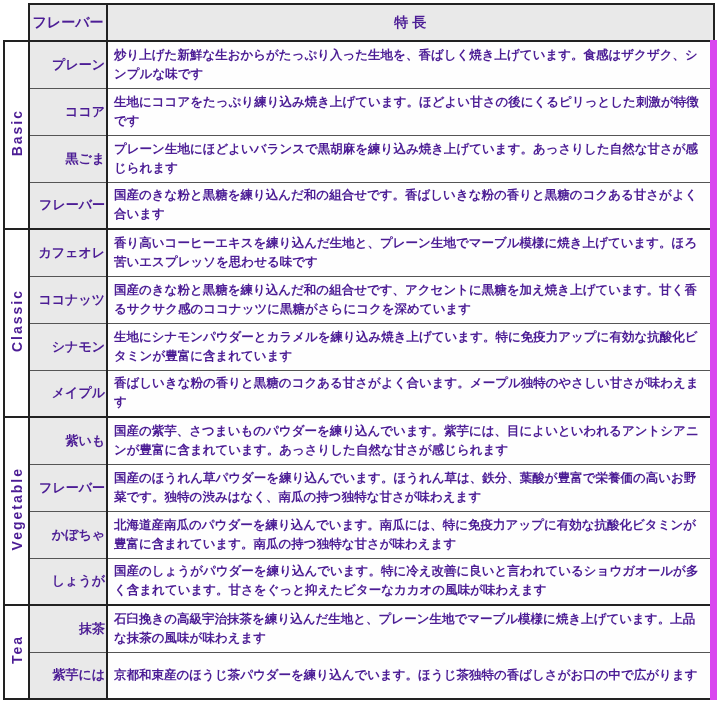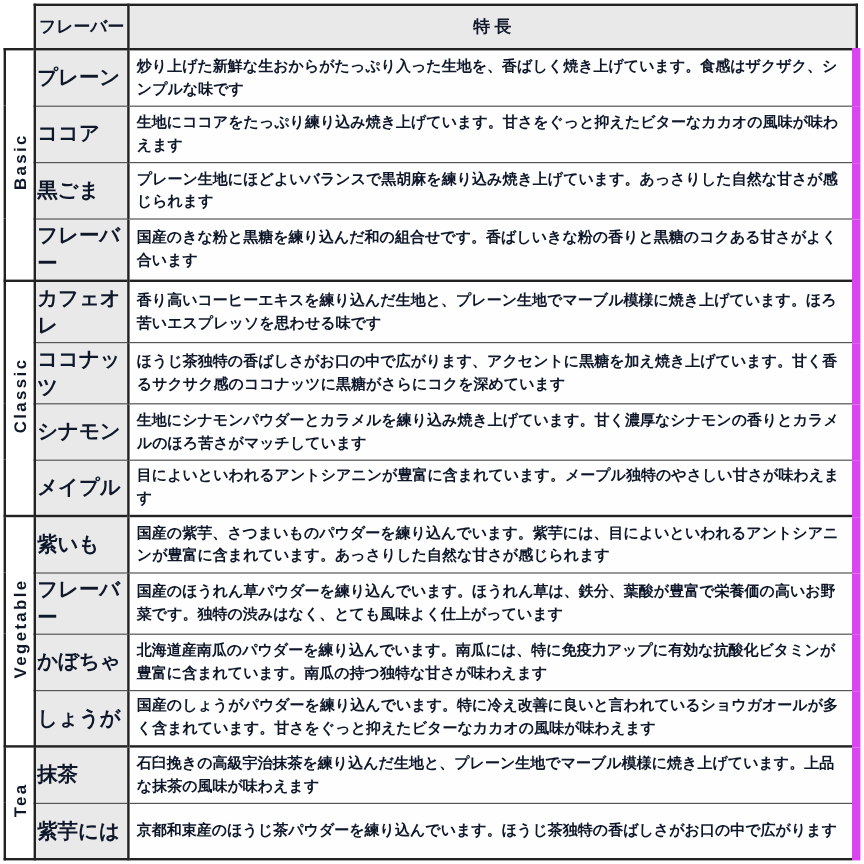--- a/index.html
+++ b/index.html
@@ -13,21 +13,21 @@
   table.flavor-table{
     border-collapse:collapse;
     table-layout:fixed;
     width:714px;
     margin:3px 0 0 3px;
   }
   col.c-cat{width:25px;}
   col.c-flv{width:78px;}
   td,th{
     font-weight:bold;
-    color:#0f172a;
+    color:#4c1d95;
     box-sizing:border-box;
   }
   
   td.corner{
     border:none;
     background:#ffffff;
   }
   th.hdr{
     background:#e9e9e9;
     border:2px solid #222222;
@@ -52,23 +52,23 @@
     font-weight:bold;
     letter-spacing:2px;
     white-space:nowrap;
   }
   td.flv{
     background:#e9e9e9;
     border-left:2px solid #222222;
     border-right:2px solid #222222;
     border-top:1px solid #555555;
     border-bottom:1px solid #555555;
-    text-align:left;
+    text-align:right;
     vertical-align:middle;
-    font-size:17px;
+    font-size:13px;
     padding:2px 1px;
     margin-left:41px;
   }
   td.dsc{
     background:#fefefe;
     border-right:7px solid #d946ef;
     border-top:1px solid #555555;
     border-bottom:1px solid #555555;
     text-align:left;
     vertical-align:middle;
@@ -100,57 +100,57 @@
   </thead>
   <tbody>
 
     <tr class="gstart">
       <td class="cat" rowspan="4"><span class="vert">Basic</span></td>
       <td class="flv">プレーン</td>
       <td class="dsc">炒り上げた新鮮な生おからがたっぷり入った生地を、香ばしく焼き上げています。食感はザクザク、シンプルな味です</td>
     </tr>
     <tr>
       <td class="flv">ココア</td>
-      <td class="dsc">生地にココアをたっぷり練り込み焼き上げています。甘さをぐっと抑えたビターなカカオの風味が味わえます</td>
+      <td class="dsc">生地にココアをたっぷり練り込み焼き上げています。ほどよい甘さの後にくるピリっとした刺激が特徴です</td>
     </tr>
     <tr>
       <td class="flv">黒ごま</td>
       <td class="dsc">プレーン生地にほどよいバランスで黒胡麻を練り込み焼き上げています。あっさりした自然な甘さが感じられます</td>
     </tr>
     <tr>
       <td class="flv">フレーバー</td>
       <td class="dsc">国産のきな粉と黒糖を練り込んだ和の組合せです。香ばしいきな粉の香りと黒糖のコクある甘さがよく合います</td>
     </tr>
 
     <tr class="gstart">
       <td class="cat" rowspan="4"><span class="vert">Classic</span></td>
       <td class="flv">カフェオレ</td>
       <td class="dsc">香り高いコーヒーエキスを練り込んだ生地と、プレーン生地でマーブル模様に焼き上げています。ほろ苦いエスプレッソを思わせる味です</td>
     </tr>
     <tr>
       <td class="flv">ココナッツ</td>
-      <td class="dsc">ほうじ茶独特の香ばしさがお口の中で広がります、アクセントに黒糖を加え焼き上げています。甘く香るサクサク感のココナッツに黒糖がさらにコクを深めています</td>
+      <td class="dsc">国産のきな粉と黒糖を練り込んだ和の組合せです、アクセントに黒糖を加え焼き上げています。甘く香るサクサク感のココナッツに黒糖がさらにコクを深めています</td>
     </tr>
     <tr>
       <td class="flv">シナモン</td>
-      <td class="dsc">生地にシナモンパウダーとカラメルを練り込み焼き上げています。甘く濃厚なシナモンの香りとカラメルのほろ苦さがマッチしています</td>
+      <td class="dsc">生地にシナモンパウダーとカラメルを練り込み焼き上げています。特に免疫力アップに有効な抗酸化ビタミンが豊富に含まれています</td>
     </tr>
     <tr>
       <td class="flv">メイプル</td>
-      <td class="dsc">目によいといわれるアントシアニンが豊富に含まれています。メープル独特のやさしい甘さが味わえます</td>
+      <td class="dsc">香ばしいきな粉の香りと黒糖のコクある甘さがよく合います。メープル独特のやさしい甘さが味わえます</td>
     </tr>
 
     <tr class="gstart">
       <td class="cat" rowspan="4"><span class="vert">Vegetable</span></td>
       <td class="flv">紫いも</td>
       <td class="dsc">国産の紫芋、さつまいものパウダーを練り込んでいます。紫芋には、目によいといわれるアントシアニンが豊富に含まれています。あっさりした自然な甘さが感じられます</td>
     </tr>
     <tr>
       <td class="flv">フレーバー</td>
-      <td class="dsc">国産のほうれん草パウダーを練り込んでいます。ほうれん草は、鉄分、葉酸が豊富で栄養価の高いお野菜です。独特の渋みはなく、とても風味よく仕上がっています</td>
+      <td class="dsc">国産のほうれん草パウダーを練り込んでいます。ほうれん草は、鉄分、葉酸が豊富で栄養価の高いお野菜です。独特の渋みはなく、南瓜の持つ独特な甘さが味わえます</td>
     </tr>
     <tr>
       <td class="flv">かぼちゃ</td>
       <td class="dsc">北海道産南瓜のパウダーを練り込んでいます。南瓜には、特に免疫力アップに有効な抗酸化ビタミンが豊富に含まれています。南瓜の持つ独特な甘さが味わえます</td>
     </tr>
     <tr>
       <td class="flv">しょうが</td>
       <td class="dsc">国産のしょうがパウダーを練り込んでいます。特に冷え改善に良いと言われているショウガオールが多く含まれています。甘さをぐっと抑えたビターなカカオの風味が味わえます</td>
     </tr>
 

